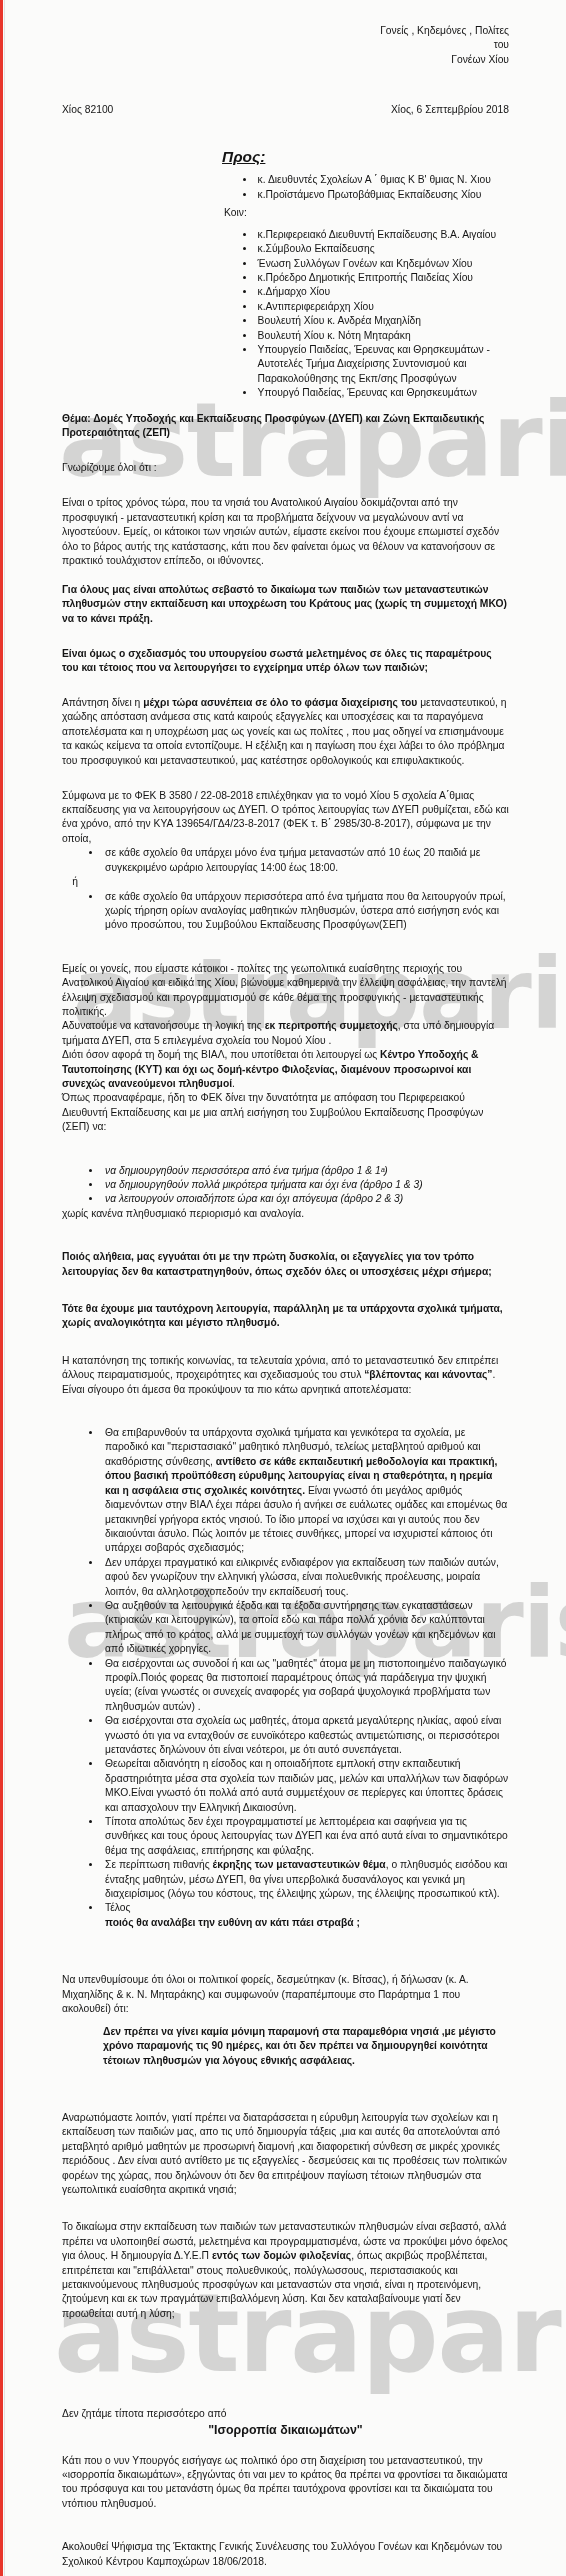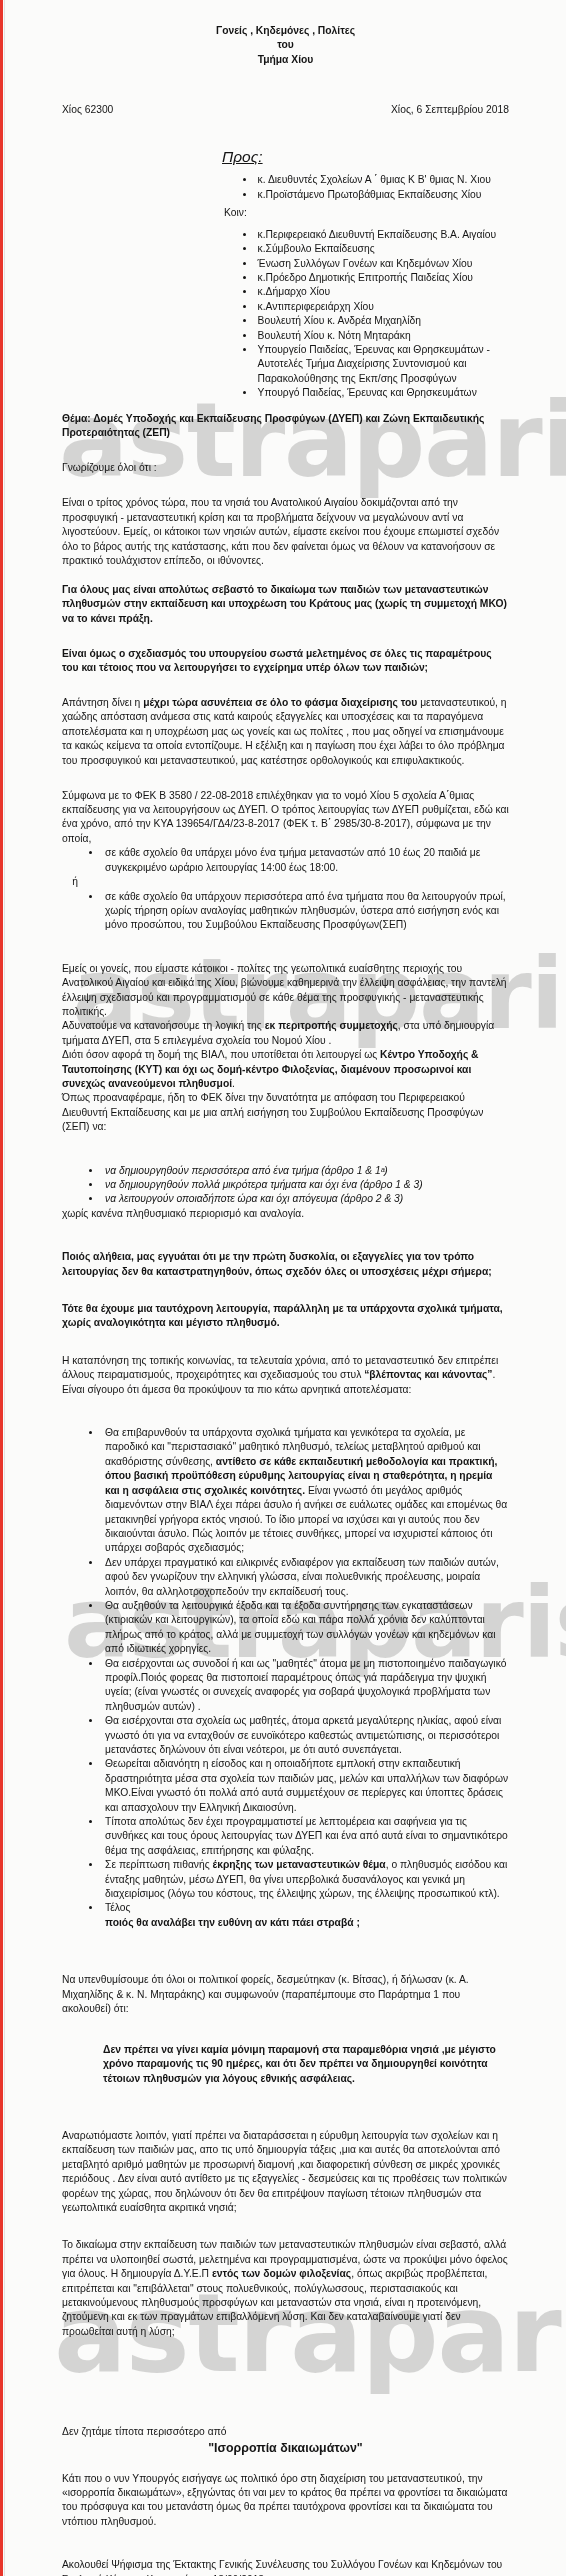--- a/index.html
+++ b/index.html
@@ -4,33 +4,33 @@
 <title>Scanned letter</title>
 <style>
   html,body{margin:0;padding:0;background:#9a9a9a;}
   .page{position:relative;width:566px;height:3716px;margin:0 auto;background:#fbfbfa;
         overflow:hidden;font-family:"Liberation Sans",sans-serif;color:#141414;}
   .red-edge{position:absolute;left:0;top:0;width:3.1px;height:2968px;background:#e8352b;z-index:3;}
   .page-edge{position:absolute;left:4.1px;top:0;width:0.5px;height:100%;background:#e2e2e0;z-index:3;}
   .wm{position:absolute;z-index:1;font-family:"DejaVu Sans",sans-serif;font-weight:bold;
       color:#000;opacity:0.15;letter-spacing:-1.5px;white-space:nowrap;line-height:1;}
   .content{position:relative;z-index:2;padding:24px 57px 0 62px;font-size:10.3px;line-height:14.4px;}
-  .hdr{text-align:center;font-weight:bold;}
+  .hdr{text-align:right;font-weight:normal;}
   .place-date{display:flex;justify-content:space-between;margin-top:36px;}
-  .pros{margin:30px 0 7.2px 160px;font-size:15.5px;line-height:18.5px;font-weight:normal;
+  .pros{margin:30px 0 7.2px 160px;font-size:15.5px;line-height:18.5px;font-weight:bold;
         font-style:italic;text-decoration:underline;}
   .rcpt{margin:7.2px 0 0 178px;padding-left:15.5px;list-style:disc;}
   .rcpt li{padding-left:2.1px;margin:0;}
   .koin{margin:4.1px 0 0 162px;}
   .para{margin:0;}
   .gap{width:100%;}
   .b{font-weight:bold;}
   .i{font-style:italic;}
   .ctr{text-align:center;}
-  .ind1{margin-left:41px;margin-top:18px;}
+  .ind1{margin-left:41px;}
   .ml20{margin-left:10.3px;}
   .fs24{font-size:12.4px;line-height:16.5px;}
   ul.blist{margin:0;padding-left:40px;list-style:disc;}
   ul.blist li{padding-left:3.1px;}
 </style>
 </head>
 <body>
 
 <div class="page">
   <div class="red-edge"></div>
@@ -38,24 +38,24 @@
   <div id="watermarks">
       <div class="wm" style="left: 59px; top: 389px; font-size: 103px;">astraparis.gr</div>
       <div class="wm" style="left: 72px; top: 945px; font-size: 98px;">astraparis.gr</div>
       <div class="wm" style="left: 64px; top: 1574px; font-size: 98px;">astraparis.gr</div>
       <div class="wm" style="left: 54px; top: 2280px; font-size: 108px;">astraparis.gr</div>
     </div>
 
   <div class="content">
     <div class="hdr">Γονείς , Κηδεμόνες , Πολίτες</div>
     <div class="hdr">του</div>
-    <div class="hdr">Τμήμα  Χίου</div>
+    <div class="hdr">Γονέων  Χίου</div>
 
     <div class="place-date">
-      <span>Χίος 62300</span>
+      <span>Χίος 82100</span>
       <span>Χίος, 6 Σεπτεμβρίου  2018</span>
     </div>
 
     <div class="pros">Προς:</div>
     <ul class="rcpt" id="to-list">
         <li>κ. Διευθυντές  Σχολείων Α ΄ θμιας Κ  Β' θμιας  Ν. Χιου</li>
         <li>κ.Προϊστάμενο Πρωτοβάθμιας Εκπαίδευσης Χίου</li>
       </ul>
 
     <div class="koin">Κοιν:</div>

